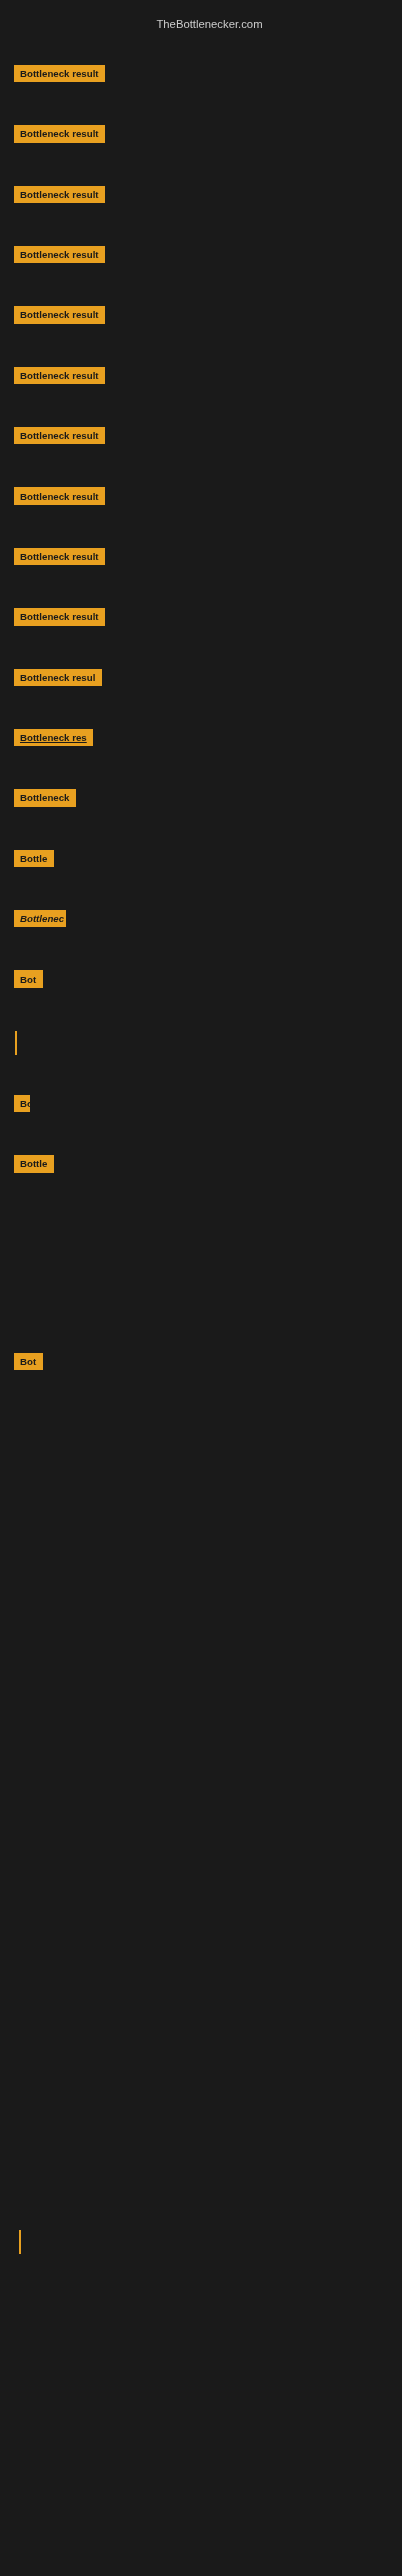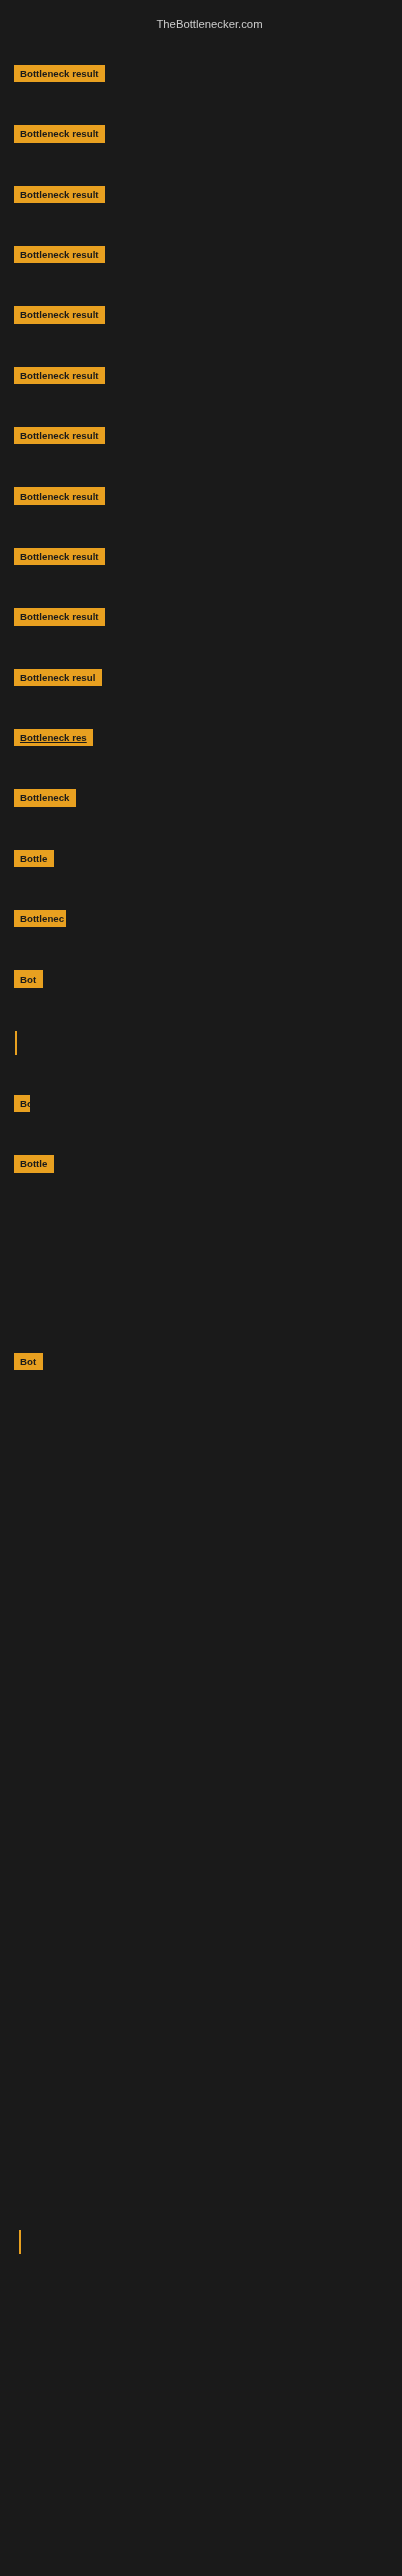--- a/index.html
+++ b/index.html
@@ -53,21 +53,21 @@
       padding-top: 4px;
     }
 
     
     .item-full .bottleneck-badge { max-width: 125px; }
     .item-w1 .bottleneck-badge { max-width: 117px; }
     .item-w2 .bottleneck-badge { max-width: 109px; }
     .item-w3 .bottleneck-badge { max-width: 97px; text-decoration: underline; }
     .item-w4 .bottleneck-badge { max-width: 81px; }
     .item-w5 .bottleneck-badge { max-width: 64px; }
-    .item-w6 .bottleneck-badge { max-width: 52px; }
+    .item-w6 .bottleneck-badge { max-width: 52px; font-style: italic; }
     .item-w7 .bottleneck-badge { max-width: 40px; }
     .item-w8 .bottleneck-badge { max-width: 31px; }
     .item-w9 .bottleneck-badge { max-width: 16px; }
   </style>
 </head>
 <body>
 
 <div class="site-title">
   <span>TheBottlenecker.com</span>
 </div>

